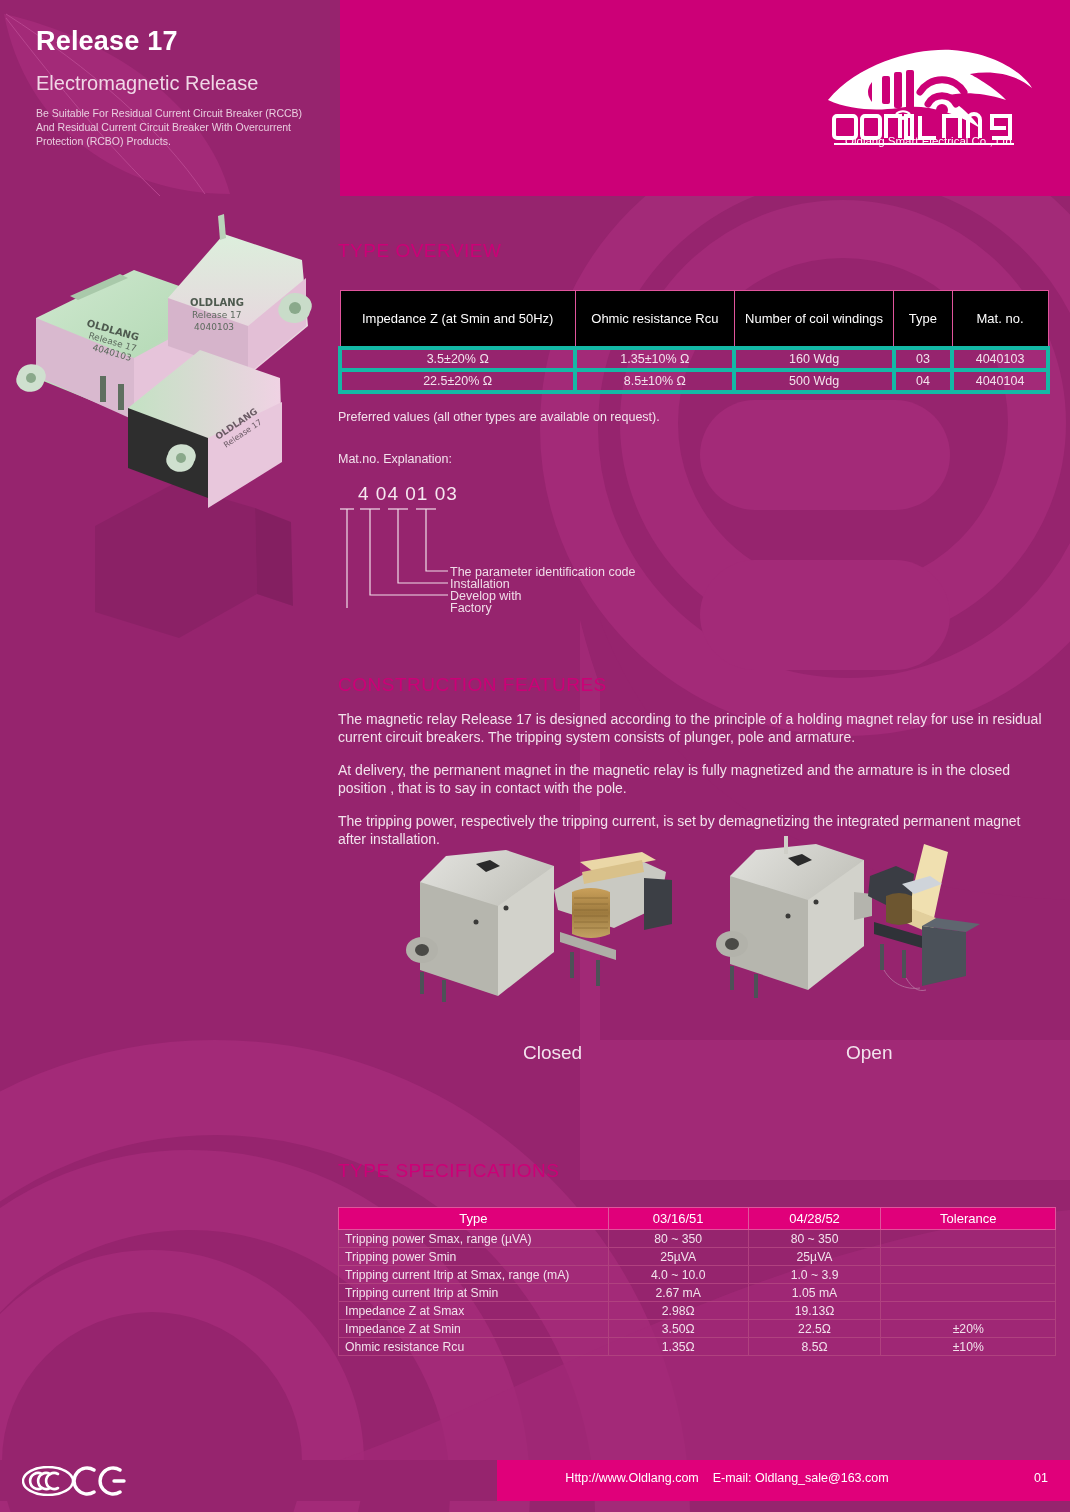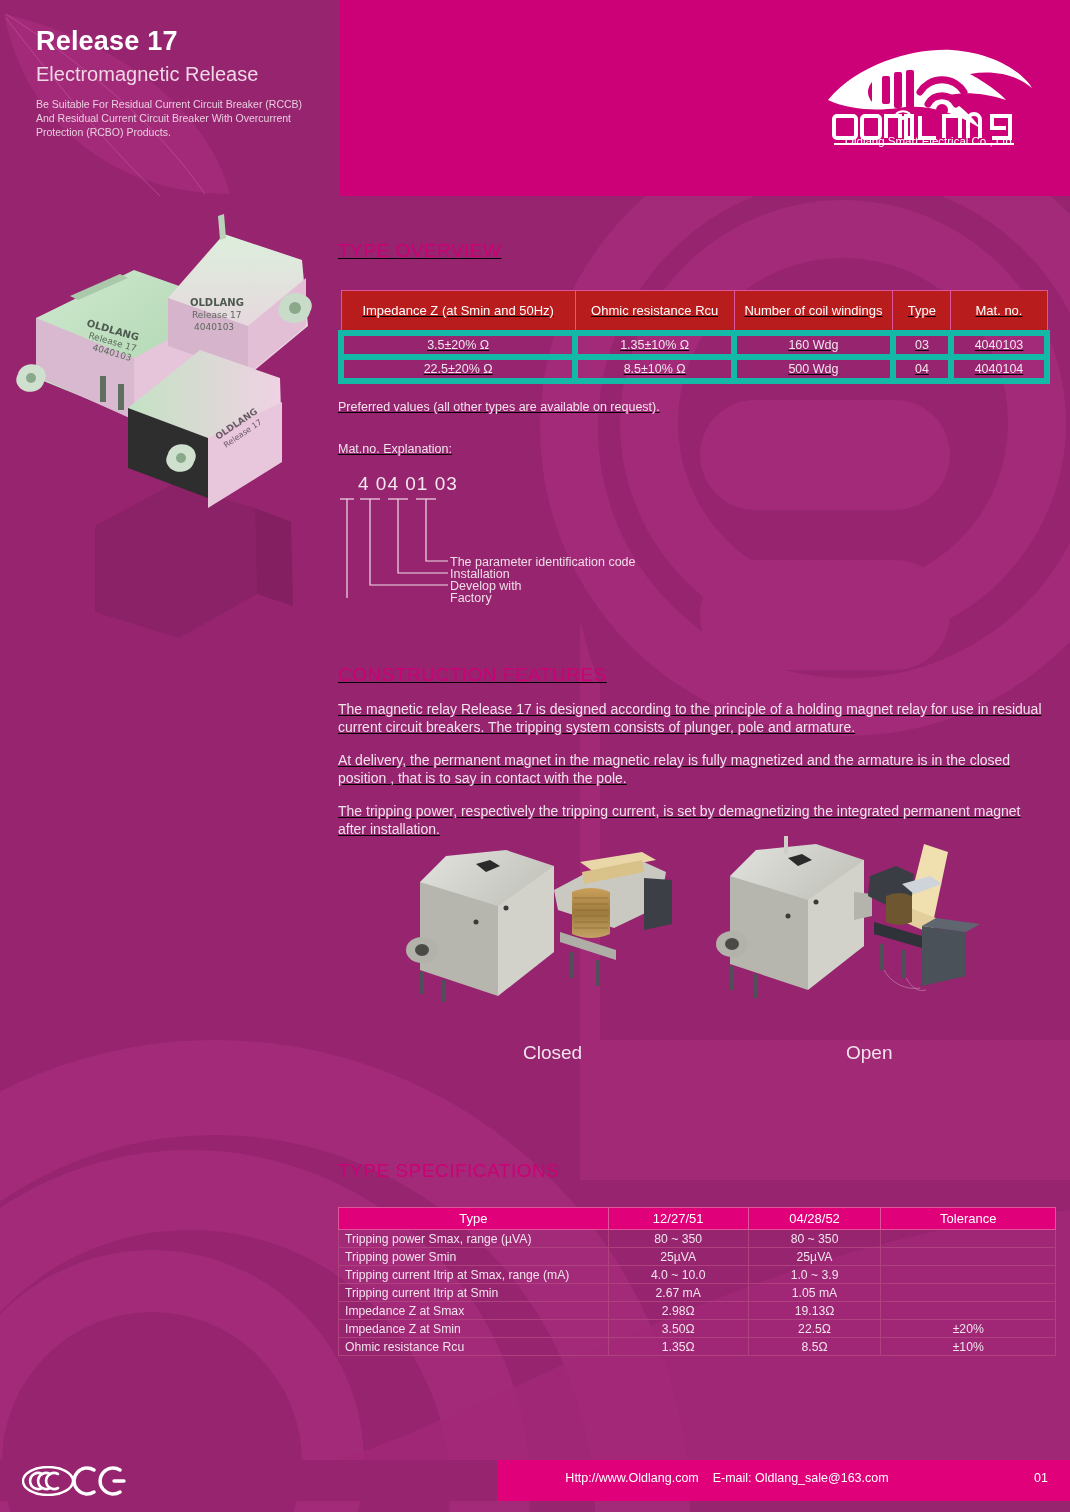--- a/index.html
+++ b/index.html
@@ -19,47 +19,47 @@
     border:58px solid #a32a78;
   }
   .wm-blob{background:#a32a78;border-radius:90px;}
 
   
   .header{position:absolute;left:0;top:0;width:1070px;height:196px;background:#cc0077;}
   .header-left{position:absolute;left:0;top:0;width:340px;height:196px;background:#96246e;overflow:hidden;}
   .leaf-wm{position:absolute;left:-10px;top:8px;width:250px;height:190px;}
   .hdr-text{position:absolute;left:36px;top:28px;width:300px;z-index:4;}
   .hdr-title{font-size:27px;font-weight:bold;color:#ffffff;letter-spacing:.2px;line-height:1;}
-  .hdr-sub{font-size:20px;color:#f0d7e6;margin-top:9px;line-height:1;}
+  .hdr-sub{font-size:20px;color:#f0d7e6;margin-top:18px;line-height:1;}
   .hdr-desc{font-size:10.5px;color:#e9cddf;line-height:1.33;margin-top:14px;width:285px;}
 
   .logo{position:absolute;left:820px;top:18px;width:220px;height:160px;}
   .logo-name{position:absolute;left:820px;top:108px;width:220px;text-align:center;}
   .logo-company{position:absolute;left:820px;top:135px;width:220px;text-align:center;font-size:11.5px;color:#ffffff;}
 
   
   .hero{position:absolute;left:0;top:196px;width:340px;height:480px;overflow:hidden;}
 
   
-  .content{position:absolute;left:338px;top:196px;width:732px;text-decoration:underline;}
+  .content{position:absolute;left:338px;top:196px;width:732px;}
 
   .sec-head{
     font-size:19px;color:#cc0077;letter-spacing:.5px;
     font-family:"Liberation Sans", sans-serif;
   }
 
   
   table{border-collapse:collapse;}
   .t-overview{width:712px;font-size:12.5px;color:#ffffff;}
   .t-overview th{
-    background:#b91c1c;color:#ffffff;font-weight:normal;
-    padding:12px 6px;border:1px solid #e0549c;text-align:center;font-size:13px;
+    background:#000000;color:#ffffff;font-weight:normal;
+    padding:20px 6px;border:1px solid #e0549c;text-align:center;font-size:13px;
   }
   .t-overview td{
-    padding:2px 6px;border:6px solid #14b8a6;text-align:center;color:#f2e2ec;font-size:12.5px;
+    padding:2px 6px;border:4px solid #14b8a6;text-align:center;color:#f2e2ec;font-size:12.5px;
   }
   .note{font-size:12.5px;color:#f2e2ec;margin-top:16px;}
 
   .matno-label{font-size:12.5px;color:#f2e2ec;}
   .matno-wrap{position:relative;width:430px;height:125px;margin-top:17px;}
   .matno-digits{font-size:19px;color:#f6e8f0;letter-spacing:1px;position:absolute;left:0;top:0;margin-left:20px;}
   .matno-svg{position:absolute;left:0;top:0;}
   .matno-lbl{position:absolute;font-size:12.5px;color:#f0dce8;white-space:nowrap;}
 
   .para{font-size:14px;color:#f2e2ec;line-height:1.32;margin-top:14px;width:712px;}
@@ -380,21 +380,21 @@
     <div class="cap" style="left:508px;top:212px;">Open</div>
   </div>
 
   <div style="position:absolute;left:338px;top:1160px;width:839px;">
     <div class="sec-head">TYPE SPECIFICATIONS</div>
     <div style="height:25px;"></div>
     <table class="t-spec">
       <thead>
         <tr>
           <th style="width:280px">Type</th>
-          <th style="width:136px">12/27/51</th>
+          <th style="width:136px">03/16/51</th>
           <th style="width:128px">04/28/52</th>
           <th style="width:174px">Tolerance</th>
         </tr>
       </thead>
       <tbody>
         <tr>
           <td class="lbl">Tripping power Smax, range (µVA)</td>
           <td class="val">80 ~ 350</td>
           <td class="val">80 ~ 350</td>
           <td class="val"></td>

